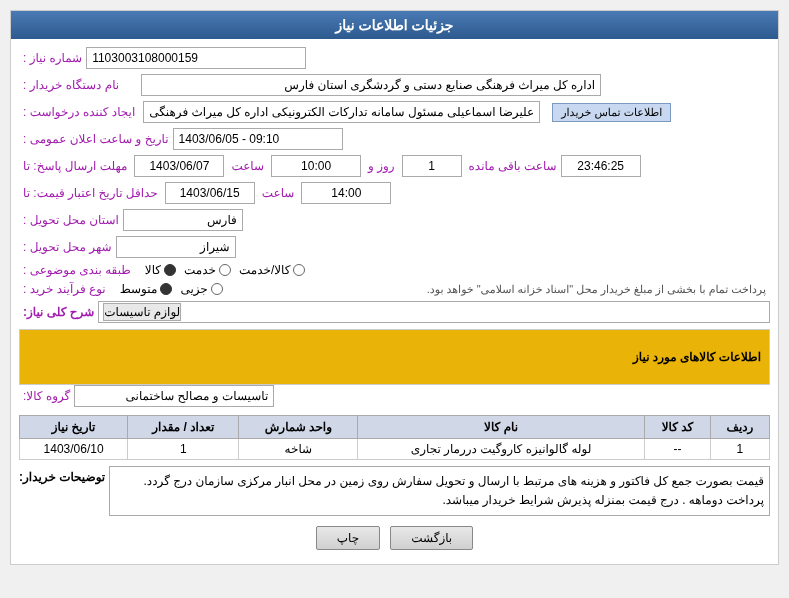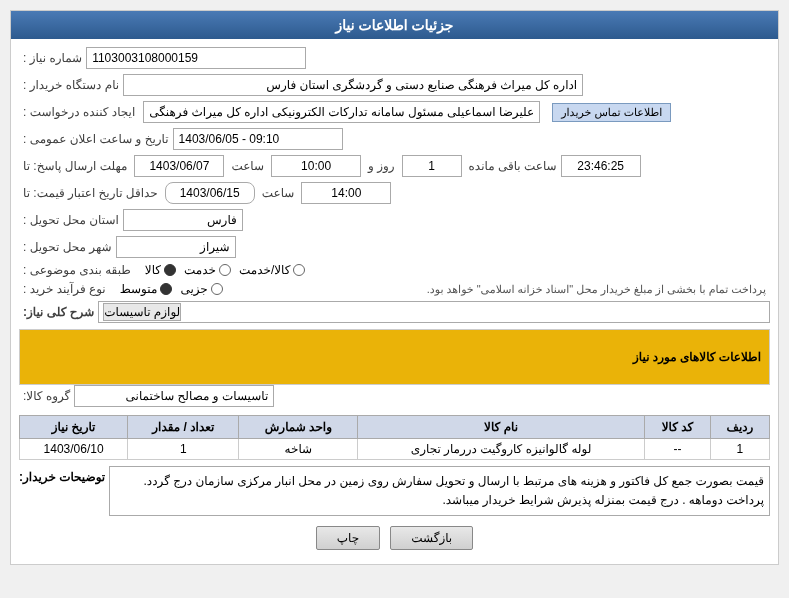--- a/index.html
+++ b/index.html
@@ -29,37 +29,37 @@
     .content {
       padding: 8px;
     }
     .row {
       display: flex;
       align-items: center;
       margin-bottom: 5px;
       justify-content: flex-end;
     }
     .label {
-      color: #404040;
+      color: #a21caf;
       white-space: nowrap;
       padding-right: 4px;
       padding-left: 4px;
       font-size: 12px;
     }
     .value-box {
       background: #fff;
       border: 1px solid #aaa;
       padding: 2px 5px;
       min-width: 80px;
       height: 22px;
       display: inline-flex;
       align-items: center;
       font-size: 12px;
     }
-    .value-box.wider { min-width: 300px; }
+    .value-box.wider { min-width: 300px; margin-left: 18px; }
     .value-box.ltr { direction: ltr; }
     .section-title {
       background: #eab308;
       border: 1px solid #ccc;
       padding: 20px 8px;
       font-weight: bold;
       font-size: 12px;
       text-align: right;
       margin: 6px 0 0 0;
     }
@@ -229,21 +229,21 @@
       <span class="label">روز و</span>
       <div class="medium-box" style="margin:0 3px;">10:00</div>
       <span class="label">ساعت</span>
       <div class="medium-box ltr" style="margin:0 3px;">1403/06/07</div>
       <span class="label">مهلت ارسال پاسخ: تا</span>
     </div>
 
     <div class="row">
       <div class="medium-box" style="margin:0 3px;">14:00</div>
       <span class="label">ساعت</span>
-      <div class="medium-box ltr" style="margin:0 3px;border-radius:8px;">1403/06/15</div>
+      <div class="medium-box ltr" style="margin:0 3px;">1403/06/15</div>
       <span class="label">حداقل تاریخ اعتبار قیمت: تا</span>
     </div>
 
     <div class="row">
       <div class="value-box" style="min-width:120px;">فارس</div>
       <span class="label">استان محل تحویل :</span>
     </div>
 
     <div class="row">
       <div class="value-box" style="min-width:120px;">شیراز</div>

